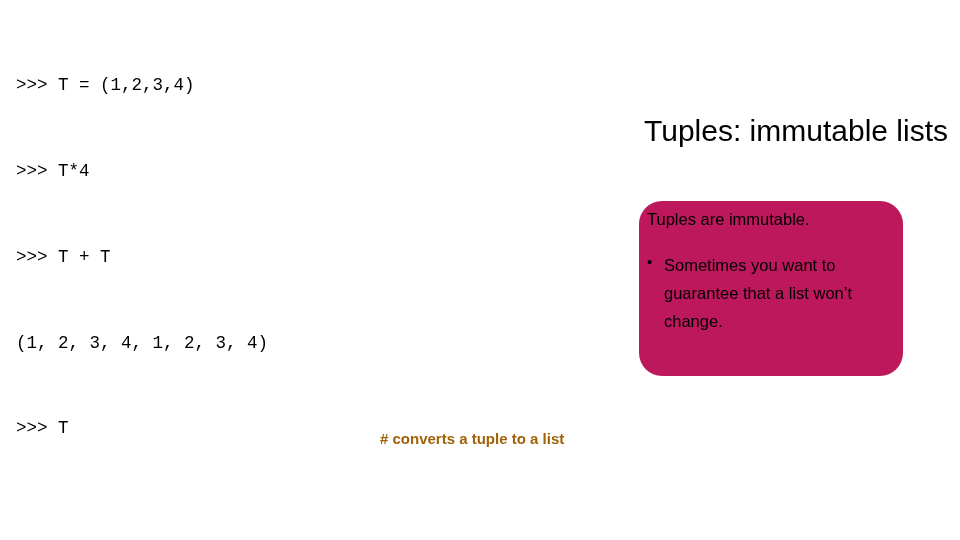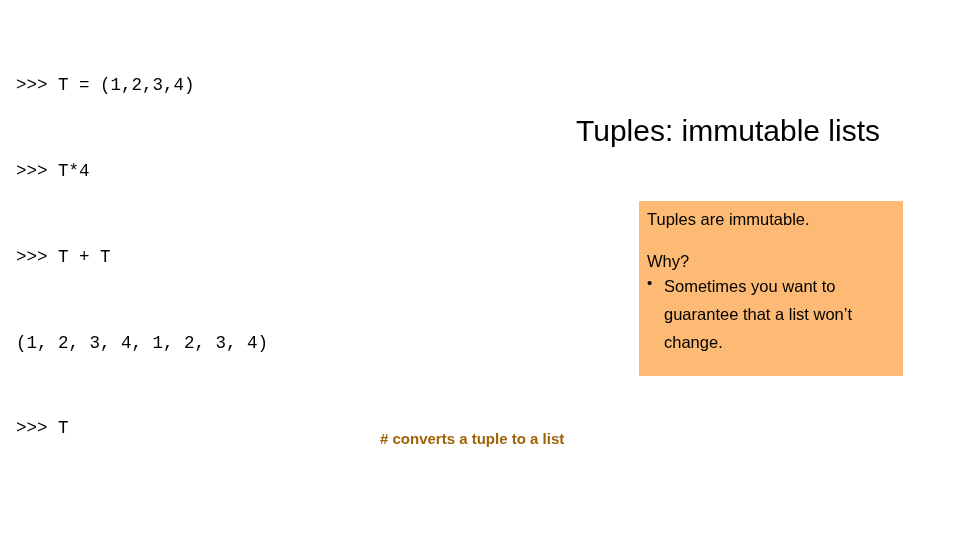--- a/index.html
+++ b/index.html
@@ -37,37 +37,38 @@
     white-space: pre;
   }
   
   .title {
     position: absolute;
     left: 508px;
     top: 114px;
     width: 440px;
     font-size: 30px;
     color: #000000;
-    text-align: center;
+    text-align: right;
     font-family: "Liberation Sans", sans-serif;
     white-space: nowrap;
   }
   
   .callout {
     position: absolute;
     left: 639px;
     top: 201px;
     width: 264px;
     height: 175px;
-    background: #fdba74;
+    background: #be185d;
     box-sizing: border-box;
     padding: 8px 10px 0 8px;
     font-size: 16.5px;
     line-height: 21px;
     color: #000000;
+    border-radius: 23px;
   }
   .callout p {
     margin: 0;
   }
   .callout .gap {
     height: 21px;
   }
   .bullet-row {
     display: flex;
     align-items: flex-start;
@@ -117,21 +118,20 @@
     
     
     
   </div>
 
   <div class="title">Tuples: immutable lists</div>
 
   <div class="callout">
     <p>Tuples are immutable.</p>
     <div class="gap"></div>
-    <p>Why?</p>
     <div class="bullet-row">
       <span class="bullet-dot">•</span>
       <span class="bullet-text">Sometimes you want to guarantee that a list won’t change.</span>
     </div>
   </div>
 
   <div class="comment comment-1"># converts a tuple to a list</div>
 
 </div>
 

